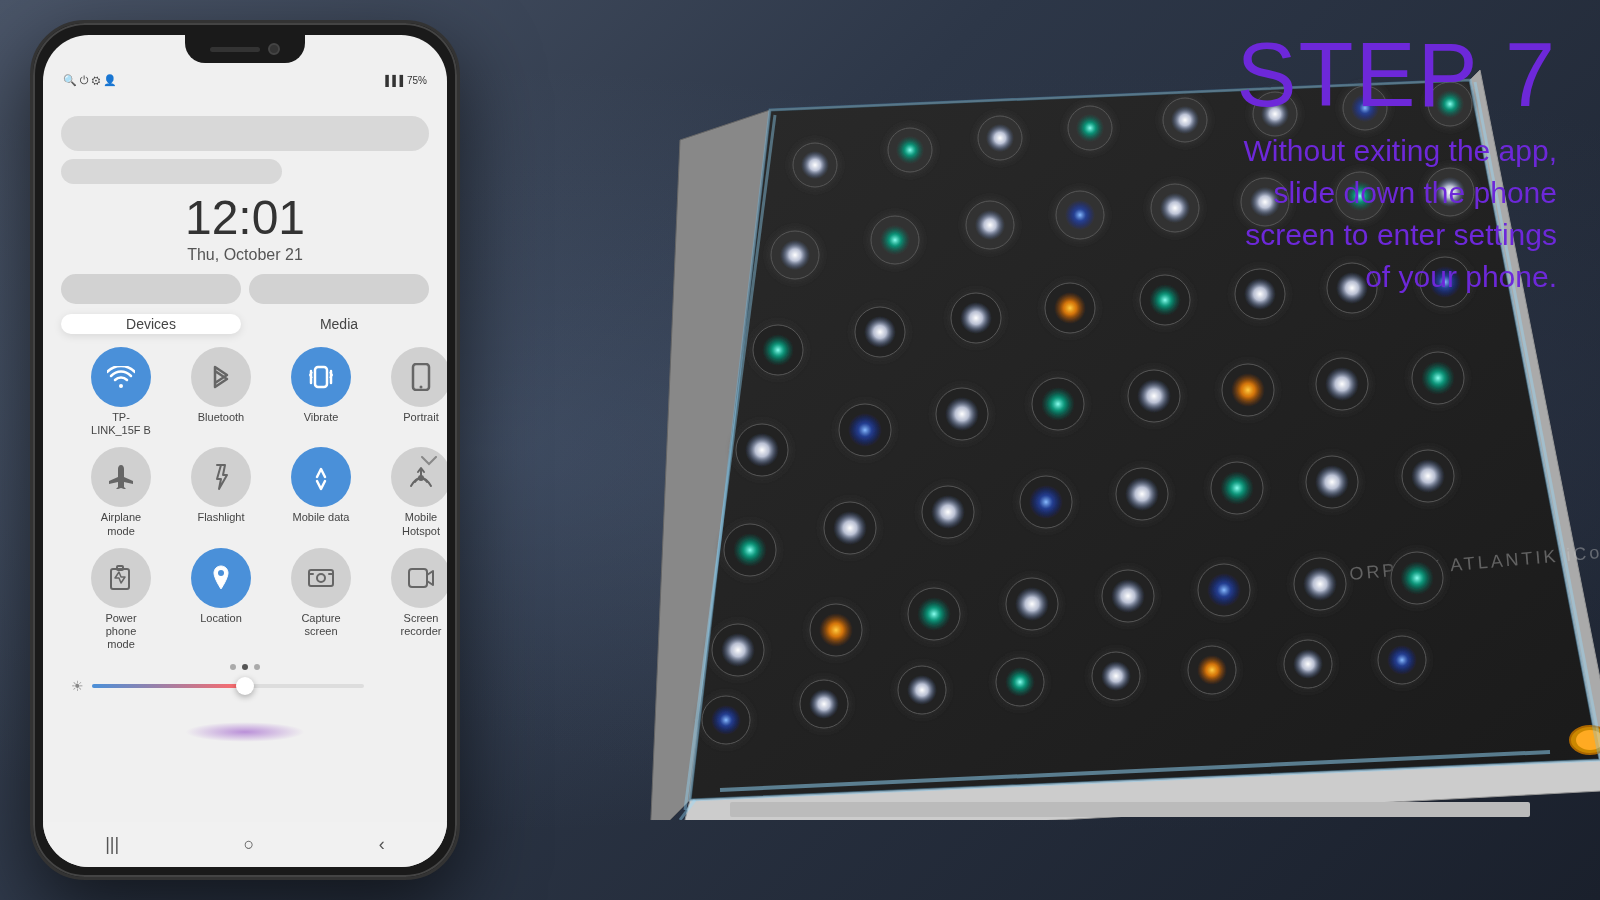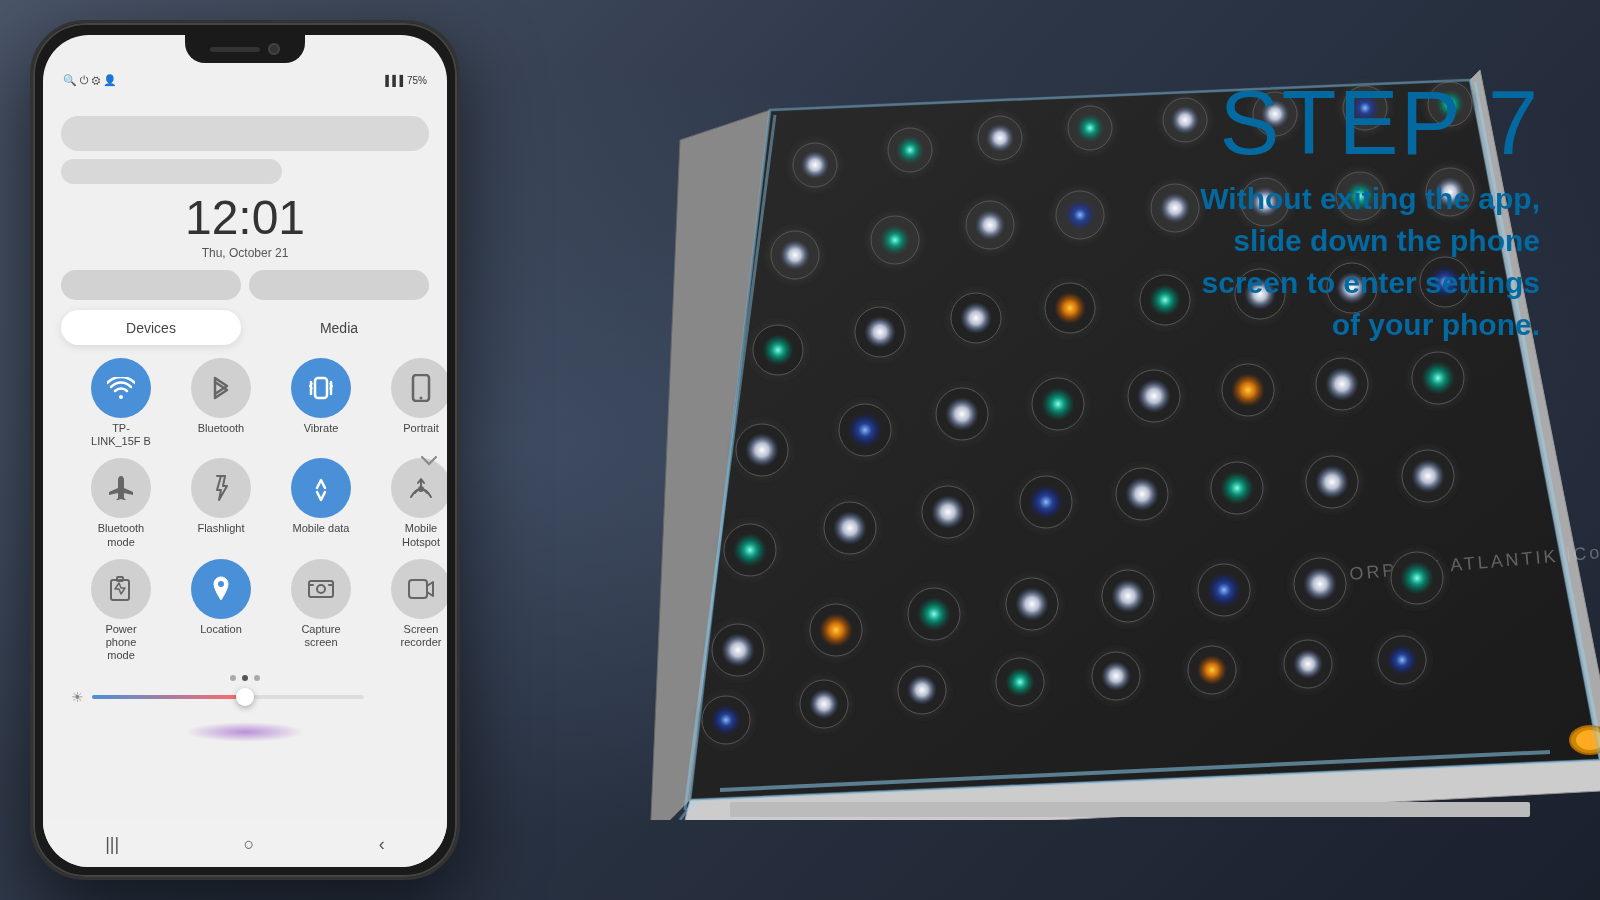--- a/index.html
+++ b/index.html
@@ -17,35 +17,34 @@
       position: absolute;
       inset: 0;
       background: radial-gradient(ellipse at 30% 50%, rgba(100,120,150,0.3) 0%, transparent 60%),
                   radial-gradient(ellipse at 70% 50%, rgba(50,60,80,0.5) 0%, transparent 60%);
     }
 
     
     .step-area {
       position: absolute;
       top: 30px;
-      right: 60px;
+      right: 43px;
       text-align: right;
-      color: #0369a1;
+      color: #6d28d9;
       z-index: 10;
-      margin-top: 48px;
     }
     .step-number {
       font-size: 90px;
       font-weight: 300;
       line-height: 1;
       letter-spacing: 2px;
     }
     .step-description {
       font-size: 30px;
-      font-weight: 700;
+      font-weight: 400;
       line-height: 1.4;
       max-width: 520px;
       margin-top: 10px;
     }
 
     
     .phone-container {
       position: absolute;
       left: 30px;
       top: 20px;
@@ -143,21 +142,21 @@
       text-align: center;
       margin: 10px 0 5px;
     }
     .time-big {
       font-size: 48px;
       font-weight: 200;
       color: #333;
       line-height: 1;
     }
     .time-date {
-      font-size: 12px;
+      font-size: 16px;
       color: #555;
       margin-top: 4px;
     }
 
     
     .slider-row {
       display: flex;
       gap: 8px;
       margin: 10px 0;
     }
@@ -169,21 +168,21 @@
     }
 
     
     .tab-row {
       display: flex;
       gap: 8px;
       margin: 8px 0;
     }
     .tab-btn {
       flex: 1;
-      height: 35px;
+      height: 20px;
       border-radius: 18px;
       display: flex;
       align-items: center;
       justify-content: center;
       font-size: 14px;
       font-weight: 500;
       color: #444;
     }
     .tab-btn.active {
       background: white;
@@ -398,21 +397,21 @@
             </div>
             <span class="toggle-label">Portrait</span>
           </div>
 
           <div class="toggle-item">
             <div class="toggle-icon inactive">
               <svg width="28" height="28" viewBox="0 0 28 28" fill="none">
                 <path d="M14 2C12 2 11 4 11 6v8L2 18v3l9-2v5l-2 2h2l3-1 3 1h2l-2-2v-5l9 2v-3l-9-4V6c0-2-1-4-3-4z" fill="#666"></path>
               </svg>
             </div>
-            <span class="toggle-label">Bluetooth mode</span>
+            <span class="toggle-label">Airplane mode</span>
           </div>
 
           <div class="toggle-item">
             <div class="toggle-icon inactive">
               <svg width="22" height="28" viewBox="0 0 22 28" fill="none">
                 <path d="M7 2h8l-2 10h4l-8 14 2-10H7L11 2z" stroke="#666" stroke-width="2" stroke-linejoin="round" fill="none"></path>
               </svg>
             </div>
             <span class="toggle-label">Flashlight</span>
           </div>

